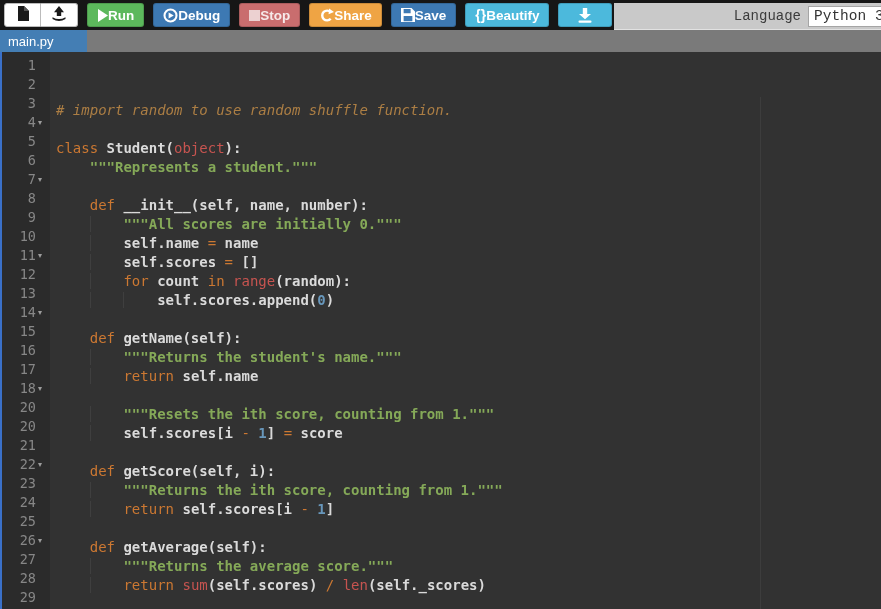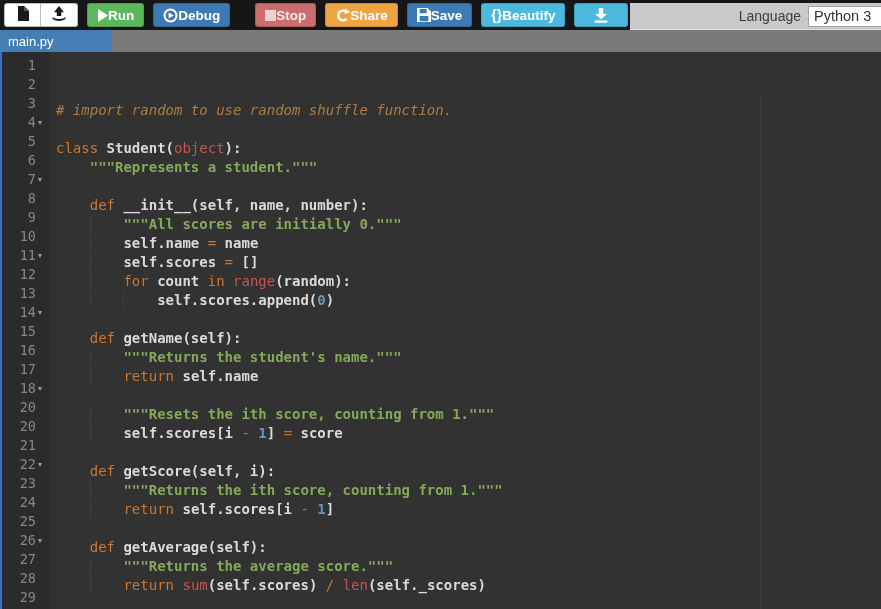--- a/index.html
+++ b/index.html
@@ -23,43 +23,43 @@
   .icon-btn:first-child{border-radius:3px 0 0 3px;}
   .icon-btn:last-child{border-radius:0 3px 3px 0;border-left:none;}
   .btn{
     height:24px;border-radius:3px;color:#fff;font-size:13.5px;font-weight:bold;
     display:flex;align-items:center;gap:0;padding:0 9px;box-sizing:border-box;
     border:1px solid rgba(0,0,0,.15);cursor:pointer;white-space:nowrap;
   }
   .btn svg{display:block;flex:none;}
   .btn-run{background:var(--btn-run,#5cb85c);}
   .btn-debug{background:var(--btn-debug,#3d79b3);}
-  .btn-stop{background:var(--btn-stop,#c96d6e);margin-left:16px;}
+  .btn-stop{background:var(--btn-stop,#c96d6e);}
   .btn-stop span{opacity:.85;}
   .btn-share{background:var(--btn-share,#efa444);text-align:center;}
   .btn-save{background:var(--btn-save,#3d79b3);}
   .btn-info{background:var(--btn-info,#4cb9dc);}
   .btn-download{padding:0 19px;}
   .brace{font-weight:bold;font-size:14px;line-height:1;}
   .toolbar-right{
     flex:1;margin-top:3px;background:var(--toolbar-right-bg,#c9c9c9);
     border-bottom:1px solid #e2e2e2;box-sizing:border-box;
-    display:flex;align-items:center;justify-content:flex-end;gap:7px;overflow:hidden;
+    display:flex;align-items:center;justify-content:flex-end;gap:7px;overflow:hidden;font-family:Liberation Mono, monospace;
   }
   .lang-label{color:#3c3c3c;font-size:14px;flex:none;}
   .lang-select{
     flex:none;width:116px;height:21px;margin-right:-43px;
     background:#fff;border:1px solid #a5a5a5;box-sizing:border-box;
     color:#333;font-size:14.5px;display:flex;align-items:center;
     padding-left:5px;white-space:nowrap;cursor:pointer;
   }
   
   .tabbar{height:22px;background:var(--tabbar-bg,#7a7a7a);display:flex;}
   .tab{
-    width:112px;box-sizing:border-box;background:var(--tab-active-bg,#447eb4);
+    width:87px;box-sizing:border-box;background:var(--tab-active-bg,#447eb4);
     color:#fff;font-size:13px;display:flex;align-items:center;padding:2px 8px;cursor:pointer;
   }
   
   .editor{position:relative;height:557px;display:flex;background:var(--editor-bg,#323232);overflow:hidden;}
   .accent-strip{position:absolute;left:0;top:0;width:2px;height:100%;background:var(--accent-strip,#3a70c8);z-index:3;}
   .gutter{
     width:50px;flex:none;background:var(--gutter-bg,#2b2b2b);
     padding-top:4px;box-sizing:border-box;
     font-family:"DejaVu Sans Mono", monospace;font-size:13.5px;
     color:var(--gutter-fg,#878787);

